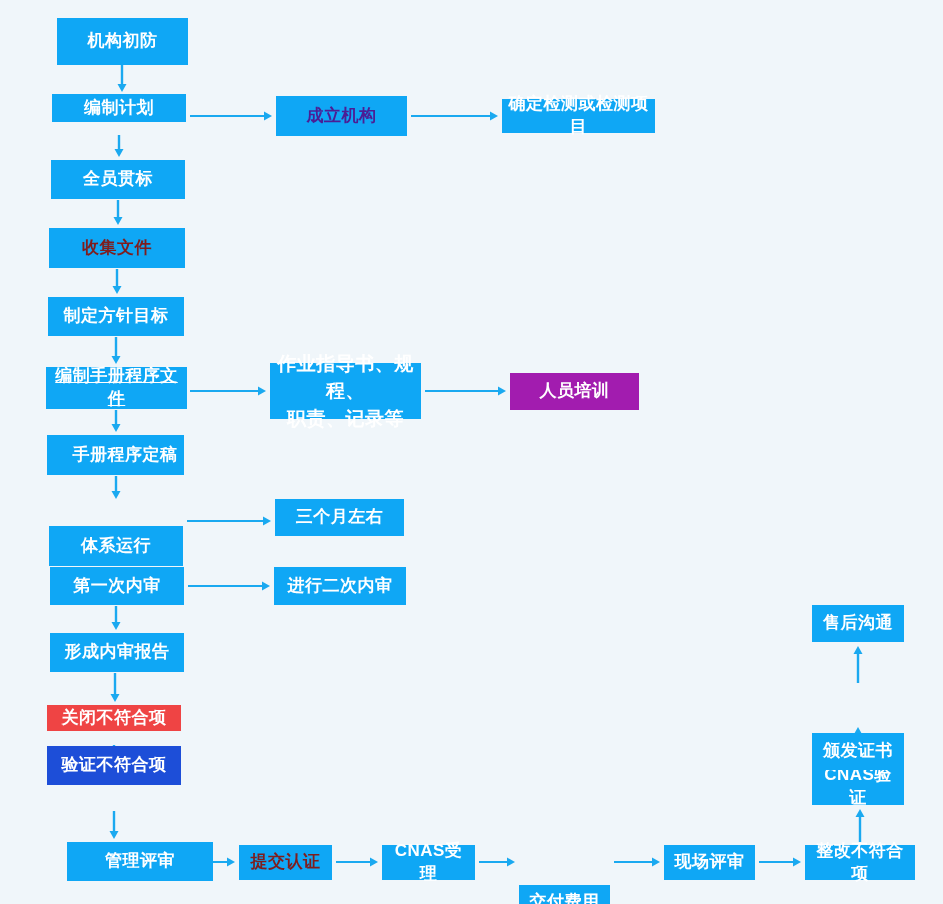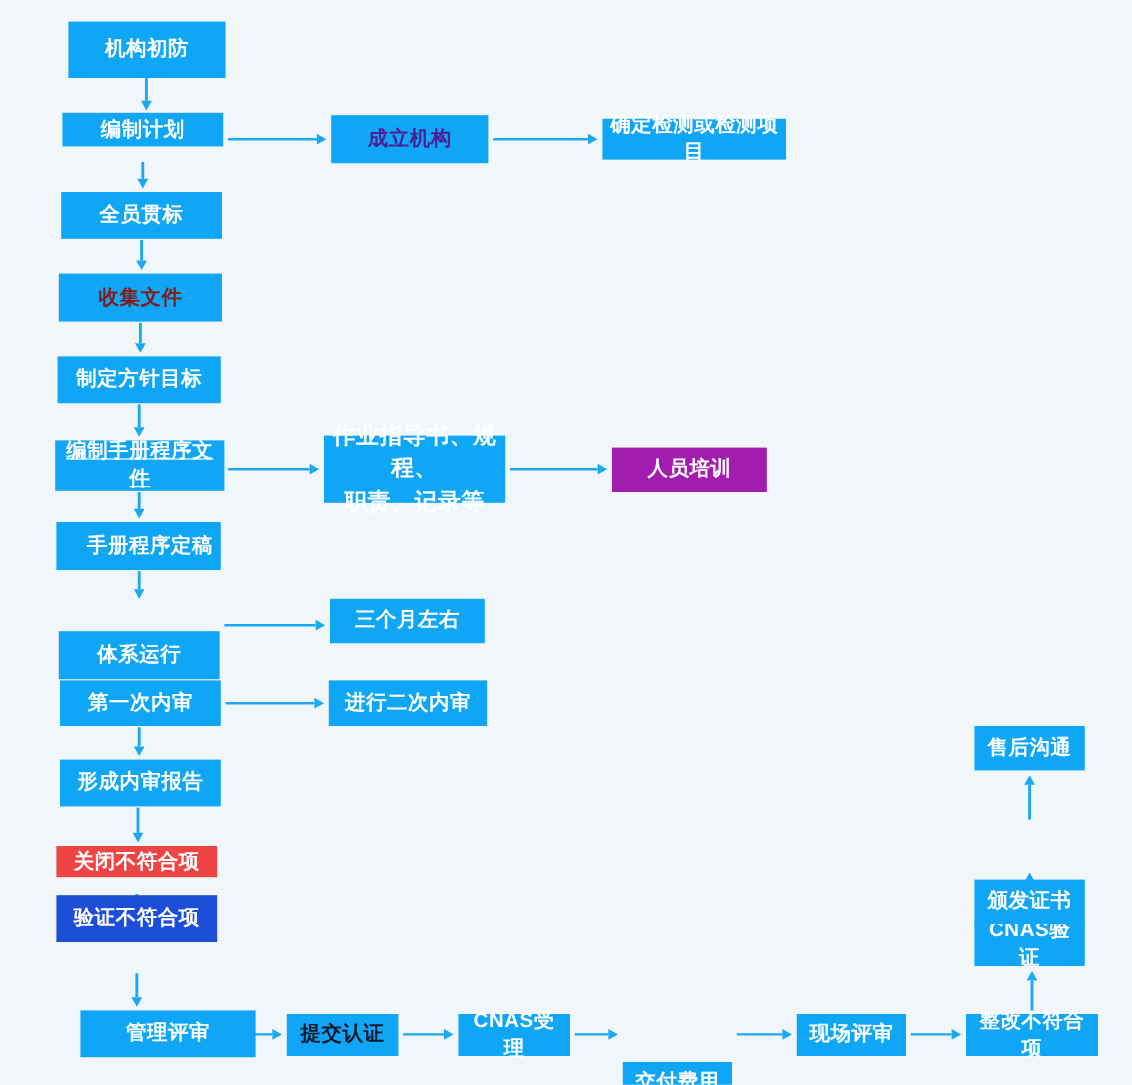--- a/index.html
+++ b/index.html
@@ -174,21 +174,21 @@
       <div class="node" style="left: 510px; top: 373px; width: 129px; height: 37px; background: #a21caf; color: rgb(255, 255, 255);">人员培训</div>
       <div class="node" style="left: 47px; top: 435px; width: 137px; height: 40px; background: rgb(15, 167, 245); color: rgb(255, 255, 255); padding-left: 23px;">手册程序定稿</div>
       <div class="node" style="left: 49px; top: 502px; width: 134px; height: 40px; background: rgb(15, 167, 245); color: rgb(255, 255, 255); margin-top: 24px;">体系运行</div>
       <div class="node" style="left: 275px; top: 499px; width: 129px; height: 37px; background: rgb(15, 167, 245); color: rgb(255, 255, 255);">三个月左右</div>
       <div class="node" style="left: 50px; top: 567px; width: 134px; height: 38px; background: rgb(15, 167, 245); color: rgb(255, 255, 255);">第一次内审</div>
       <div class="node" style="left: 274px; top: 567px; width: 132px; height: 38px; background: rgb(15, 167, 245); color: rgb(255, 255, 255);">进行二次内审</div>
       <div class="node" style="left: 50px; top: 633px; width: 134px; height: 39px; background: rgb(15, 167, 245); color: rgb(255, 255, 255);">形成内审报告</div>
       <div class="node" style="left: 47px; top: 705px; width: 134px; height: 26px; background: #ef4444; color: rgb(255, 255, 255);">关闭不符合项</div>
       <div class="node" style="left: 47px; top: 746px; width: 134px; height: 39px; background: #1d4ed8; color: rgb(255, 255, 255);">验证不符合项</div>
       <div class="node" style="left: 47px; top: 842px; width: 146px; height: 39px; background: rgb(15, 167, 245); color: rgb(255, 255, 255); margin-left: 20px;">管理评审</div>
-      <div class="node" style="left: 239px; top: 845px; width: 93px; height: 35px; background: rgb(15, 167, 245); color: #0f172a;">提交认证</div>
+      <div class="node" style="left: 239px; top: 845px; width: 93px; height: 35px; background: rgb(15, 167, 245); color: #7f1d1d;">提交认证</div>
       <div class="node" style="left: 382px; top: 845px; width: 93px; height: 35px; background: rgb(15, 167, 245); color: rgb(255, 255, 255);">CNAS受理</div>
       <div class="node" style="left: 519px; top: 845px; width: 91px; height: 35px; background: rgb(15, 167, 245); color: rgb(255, 255, 255); margin-top: 40px;">交付费用</div>
       <div class="node" style="left: 664px; top: 845px; width: 91px; height: 35px; background: rgb(15, 167, 245); color: rgb(255, 255, 255);">现场评审</div>
       <div class="node" style="left: 805px; top: 845px; width: 110px; height: 35px; background: rgb(15, 167, 245); color: rgb(255, 255, 255);">整改不符合项</div>
       <div class="node" style="left: 812px; top: 768px; width: 92px; height: 37px; background: rgb(15, 167, 245); color: rgb(255, 255, 255);">CNAS验证</div>
       <div class="node" style="left: 812px; top: 686px; width: 92px; height: 37px; background: rgb(15, 167, 245); color: rgb(255, 255, 255); margin-top: 47px;">颁发证书</div>
       <div class="node" style="left: 812px; top: 605px; width: 92px; height: 37px; background: rgb(15, 167, 245); color: rgb(255, 255, 255);">售后沟通</div>
     </div>
 </div>
 

